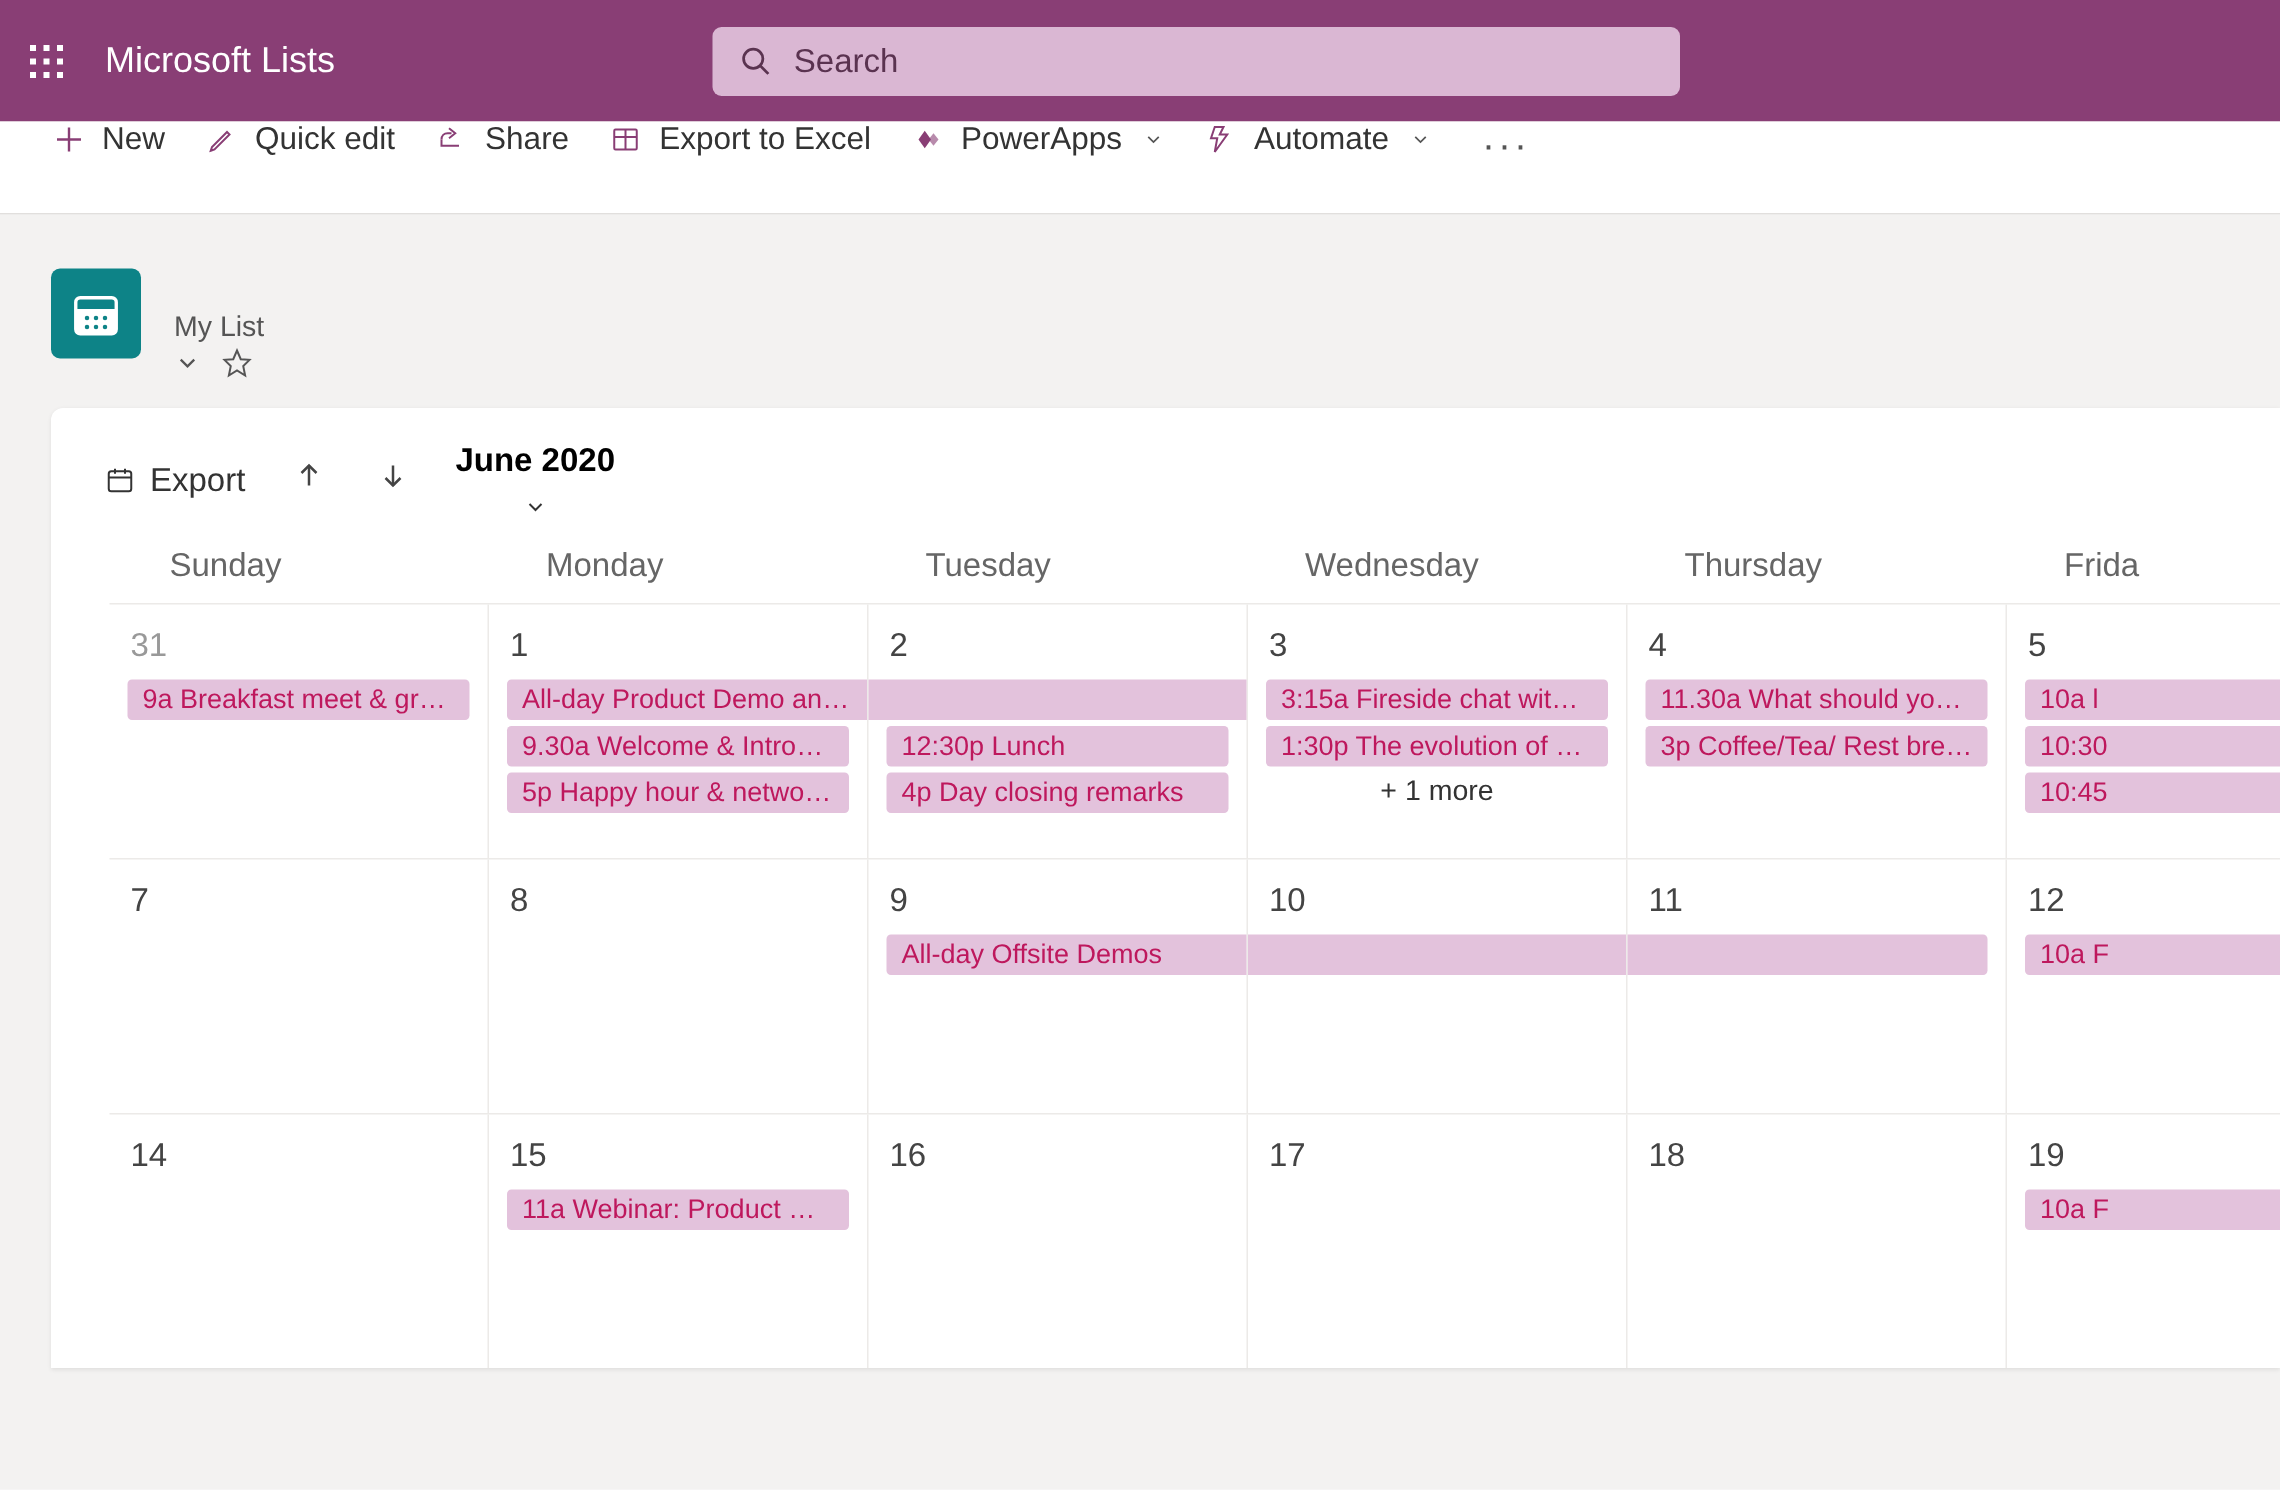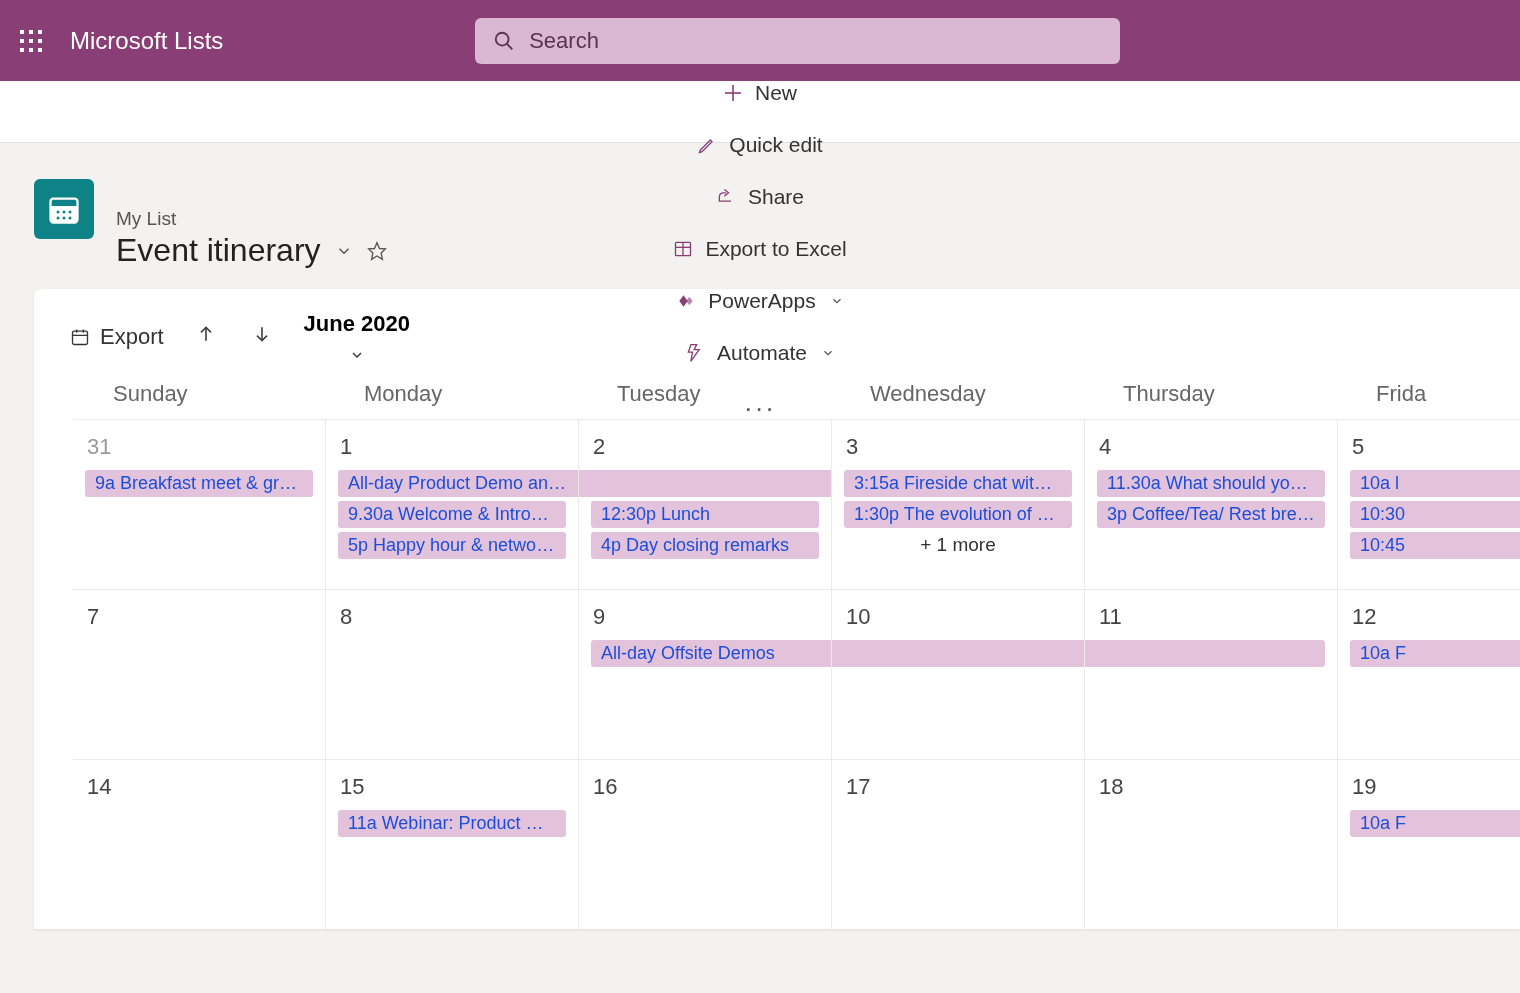--- a/index.html
+++ b/index.html
@@ -46,26 +46,25 @@
   }
   .search-input::placeholder { color: #5a3350; }
   .header-spacer-right { width: 260px; }
 
   
   .cmdbar {
     height: 62px;
     background: #fff;
     border-bottom: 1px solid #e1dfdd;
     display: flex;
-    align-items: center;
+    align-items: flex-start;
     padding: 0 36px;
     gap: 28px;
     font-size: 21px;
     color: #333;
-    flex-direction: column;
   }
   .cmd {
     display: inline-flex; align-items: center; gap: 12px;
     cursor: pointer;
   }
   .cmd svg, .cmd .ico { color: #893e75; }
   .chev { margin-left: 2px; color: #555; }
   .ellipsis { font-size: 26px; letter-spacing: 2px; color: #555; cursor:pointer; padding:0 6px;}
 
   
@@ -128,21 +127,21 @@
     padding: 14px 6px 8px 6px;
     display:flex; flex-direction:column; gap:4px;
     overflow:hidden;
   }
   .day:first-child { border-left:none; }
   .day-num { font-size: 22px; color:#444; padding:0 0 6px 8px; }
   .day-num.muted { color:#999; }
 
   .event {
     background: #e3c2dc;
-    color: #1d4ed8;
+    color: #be185d;
     font-size: 18px;
     border-radius: 3px;
     padding: 3px 10px;
     white-space: nowrap;
     overflow: hidden;
     text-overflow: ellipsis;
     cursor:pointer;
     margin: 0 6px;
   }
   .event.span { margin-right: -7px; border-radius: 3px 0 0 3px; }
@@ -244,21 +243,20 @@
         <circle cx="12" cy="14" r="1" fill="#0d8387"></circle>
         <circle cx="16" cy="14" r="1" fill="#0d8387"></circle>
       <circle cx="8" cy="18" r="1" fill="#0d8387"></circle>
         <circle cx="12" cy="18" r="1" fill="#0d8387"></circle>
         <circle cx="16" cy="18" r="1" fill="#0d8387"></circle>
     </svg>
   </div>
   <div class="list-titles">
     <div class="my-list">My List</div>
     <div class="list-name-row">
-      <div class="list-name">Event itinerary</div>
       <svg class="list-name-chev" width="18" height="18" viewBox="0 0 24 24" fill="none" stroke="#555" stroke-width="2">
           <polyline points="6 9 12 15 18 9"></polyline>
         </svg>
       <svg class="star" width="20" height="20" viewBox="0 0 24 24" fill="none" stroke="#555" stroke-width="1.6">
           <polygon points="12 2 15 9 22 9.5 17 14.5 18.5 22 12 18 5.5 22 7 14.5 2 9.5 9 9"></polygon>
         </svg>
     </div>
   </div>
 </div>
 

